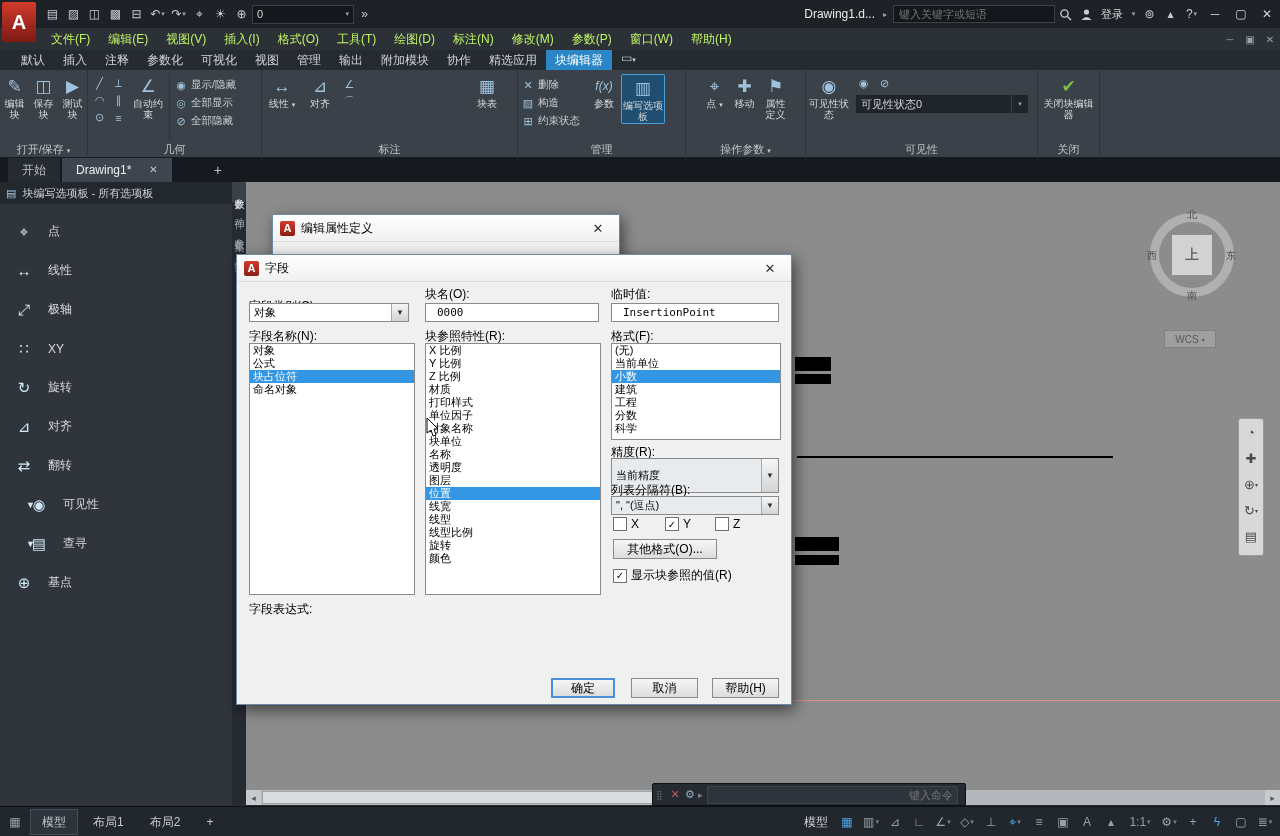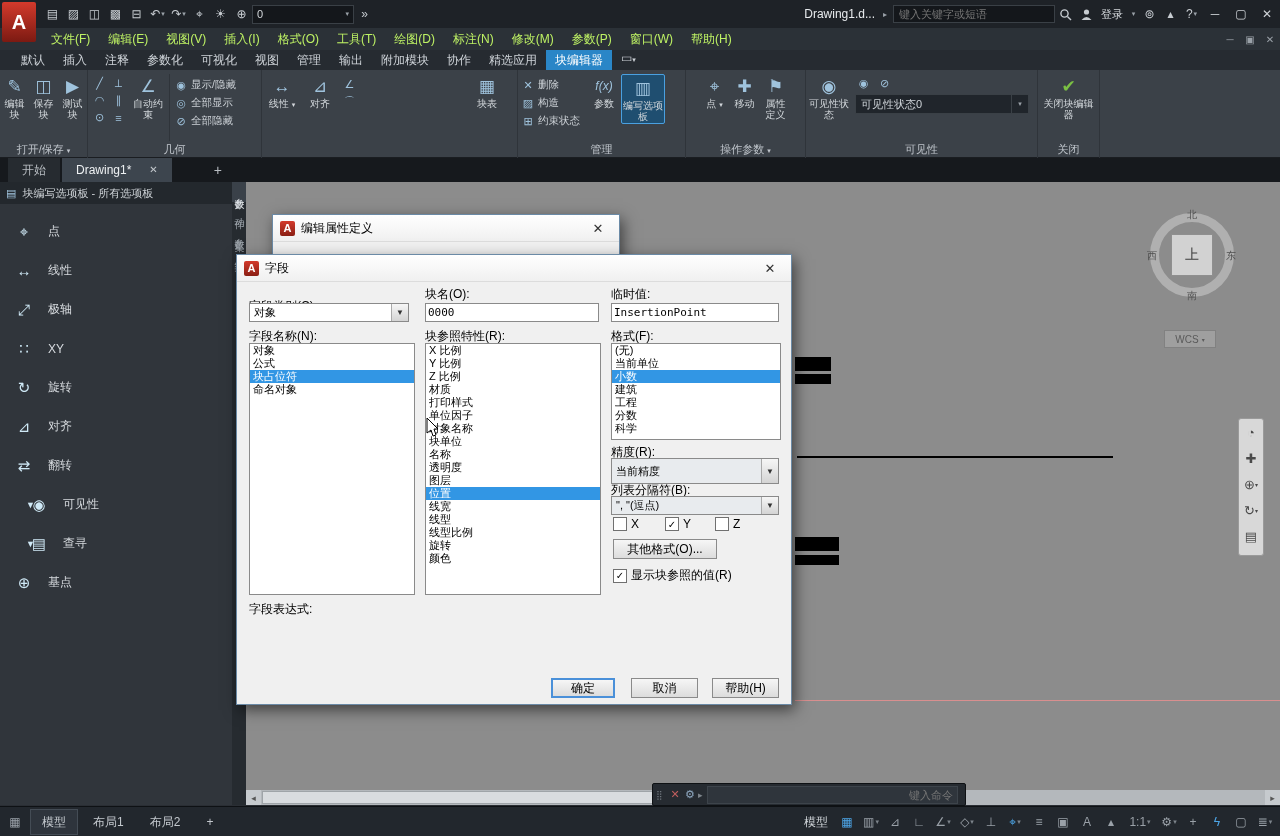--- a/index.html
+++ b/index.html
@@ -53,21 +53,21 @@
   .canvas{left:246px;top:182px;width:1034px;height:608px;background:#8c8c8c;}
   
   .dlg{position:absolute;background:#f0f0f0;border:1px solid #6b8aa6;box-shadow:3px 5px 14px rgba(0,0,0,.55);color:#000;}
   .dtitle{height:26px;background:linear-gradient(#ffffff,#f0f0f0);display:flex;align-items:center;padding:0 7px;border-bottom:1px solid #dcdcdc;}
   .dico{width:15px;height:15px;background:linear-gradient(#d33a2c,#8a1f14);color:#fff;font-size:11px;font-weight:bold;display:flex;align-items:center;justify-content:center;margin-right:6px;border-radius:2px;}
   .dclose{margin-left:auto;width:28px;text-align:center;color:#333;font-size:13px;}
   .lbl{position:absolute;font-size:12px;color:#000;white-space:nowrap;}
   .listbox{position:absolute;background:#fff;border:1px solid #8a8a8a;overflow:hidden;}
   .li{height:13px;line-height:13px;font-size:11px;padding:0 3px;white-space:nowrap;color:#000;}
   .li.sel{background:#3296e4;color:#fff;}
-  .txt{position:absolute;background:#fff;border:1px solid #8a8a8a;font-size:11px;font-family:"DejaVu Sans Mono",monospace;padding:1px 2px;color:#000;box-sizing:border-box;outline:none;}
+  .txt{position:absolute;background:#fff;border:1px solid #8a8a8a;font-size:11px;font-family:"DejaVu Sans Mono",monospace;padding:1px 11px;color:#000;box-sizing:border-box;outline:none;}
   .combo{position:absolute;background:#fff;border:1px solid #8a8a8a;font-size:11px;display:flex;align-items:center;box-sizing:border-box;}
   .cval{flex:1;padding:0 4px;white-space:nowrap;overflow:hidden;color:#000;}
   .cbtn{width:16px;align-self:stretch;background:linear-gradient(#f6f6f6,#d4d4d4);border-left:1px solid #aaa;display:flex;align-items:center;justify-content:center;font-size:8px;color:#333;}
   .btn{position:absolute;background:linear-gradient(#f6f6f6,#dcdcdc);border:1px solid #8a8a8a;font-size:12px;display:flex;align-items:center;justify-content:center;color:#000;box-sizing:border-box;}
   .btn.def{border:2px solid #4a90d9;}
   .chkrow{position:absolute;display:flex;align-items:center;gap:4px;font-size:12px;color:#000;}
   .box{width:12px;height:12px;background:#fff;border:1px solid #707070;display:flex;align-items:center;justify-content:center;font-size:10px;color:#000;flex:none;}
   
   .vc-ch{position:absolute;font-size:10px;color:#4f4f4f;}
   .navcell{width:24px;height:26px;display:flex;align-items:center;justify-content:center;color:#4a4a4a;font-size:13px;}
@@ -258,20 +258,21 @@
         </div>
         <div style="display:flex;flex-direction:column;gap:2px;margin-top:3px;">
           <span class="mini">∠</span>
           <span class="mini">⌒</span>
         </div>
         <div class="rbtn" style="width:34px;margin-left:auto;margin-right:10px;">
           <span class="ric">▦</span>
           <span>块表</span>
         </div>
       </div>
+      <div class="plabel">标注</div>
     </div>
 
     <div class="panel" style="width:168px;">
       <div class="pc">
         <div style="display:flex;flex-direction:column;gap:2px;margin-top:3px;width:66px;">
           <div class="sml">
               <span class="sic">✕</span>
               <span>删除</span>
             </div>
           <div class="sml">
@@ -507,21 +508,21 @@
       <div class="li">(无)</div>
       <div class="li">当前单位</div>
       <div class="li sel">小数</div>
       <div class="li">建筑</div>
       <div class="li">工程</div>
       <div class="li">分数</div>
       <div class="li">科学</div>
     </div>
 
     <span class="lbl" style="left:374px;top:189px;">精度(R):</span>
-    <div class="combo" style="left:374px;top:203px;width:168px;height:26px;background:#e8ebee;">
+    <div class="combo" style="left:374px;top:203px;width:168px;height:35px;background:#e8ebee;">
       <span class="cval">当前精度</span>
         <span class="cbtn">▼</span>
     </div>
     <span class="lbl" style="left:374px;top:227px;">列表分隔符(B):</span>
     <div class="combo" style="left:374px;top:241px;width:168px;height:19px;background:#e8ebee;">
       <span class="cval">", "(逗点)</span>
         <span class="cbtn">▼</span>
     </div>
 
     <div class="chkrow" style="left:376px;top:262px;">

